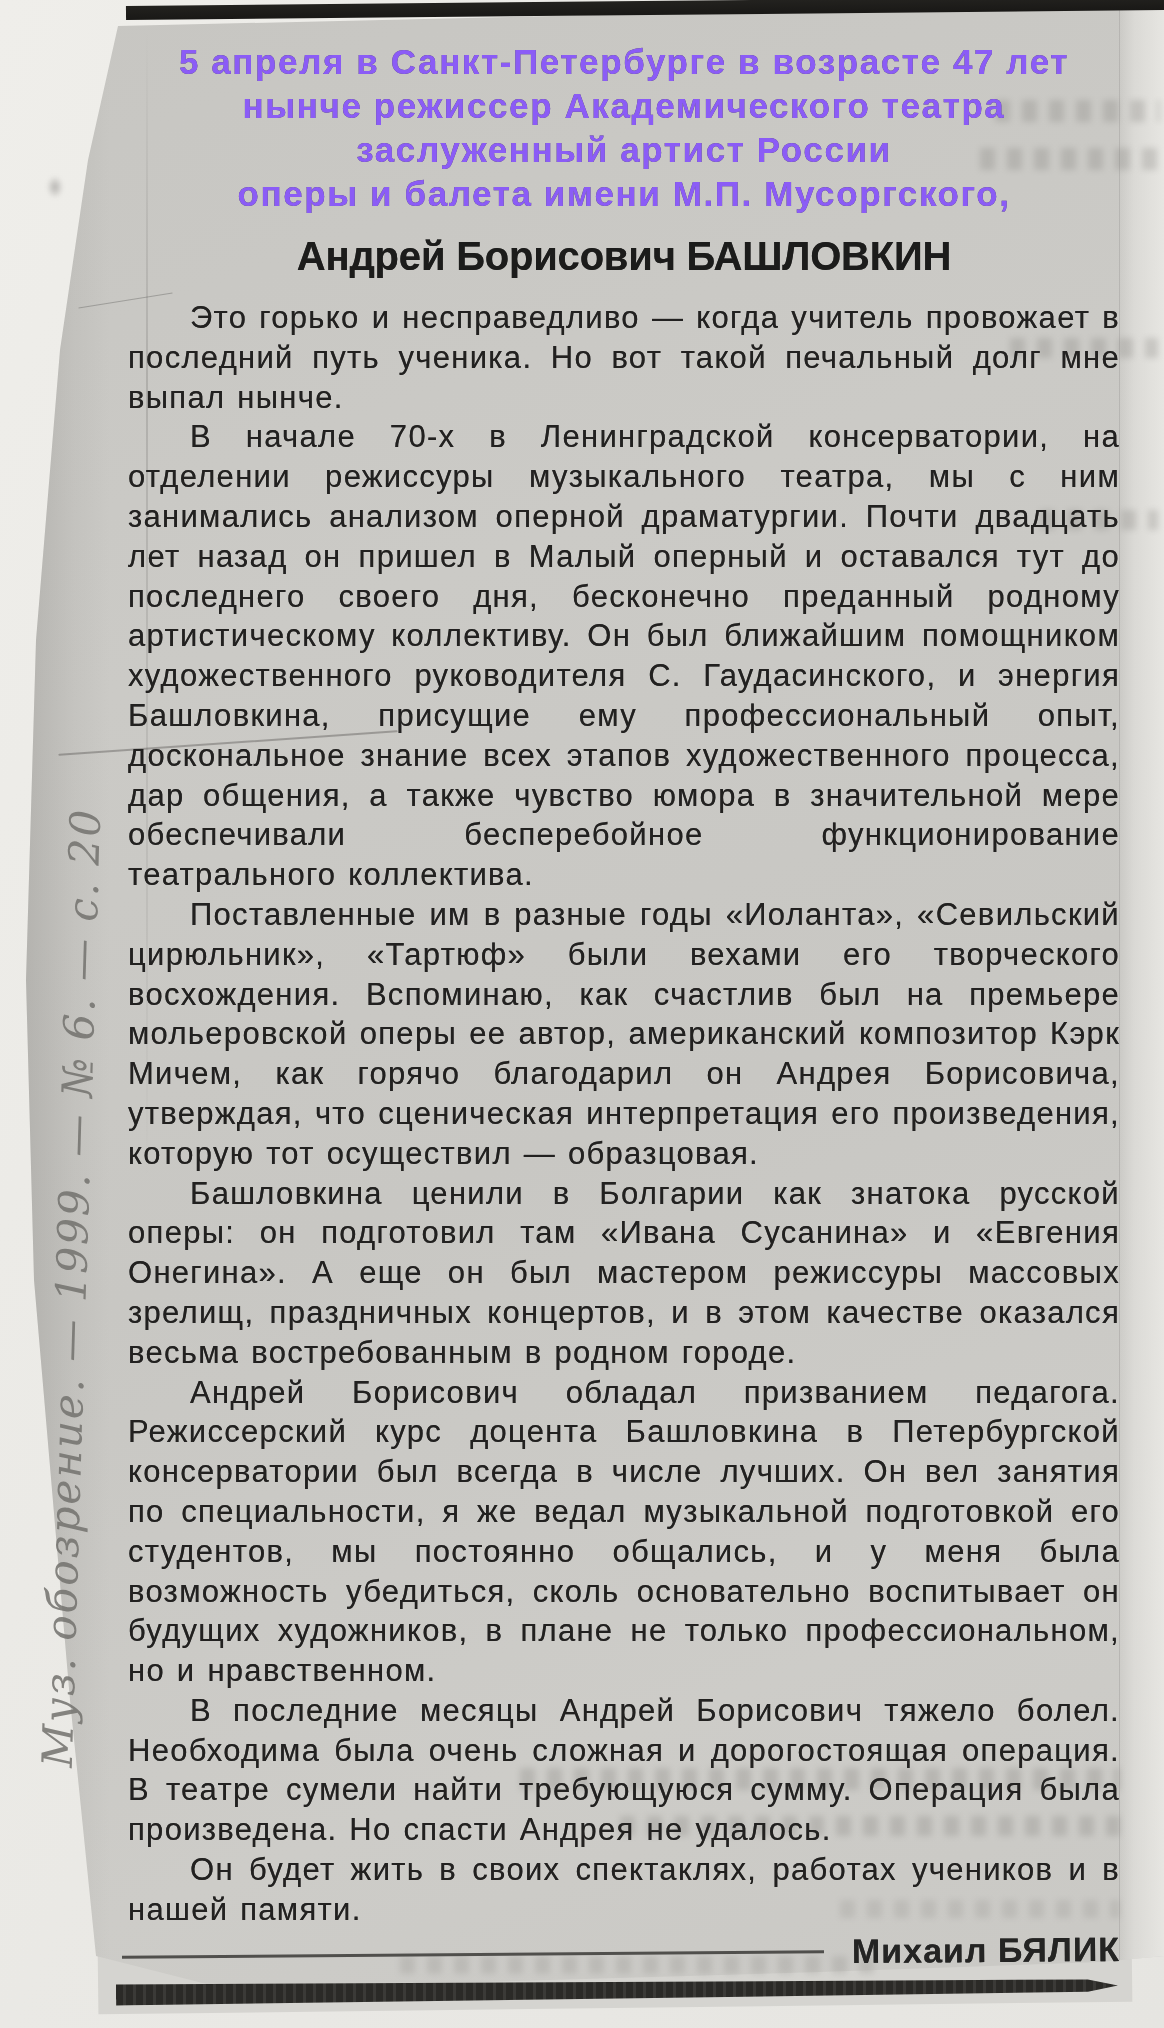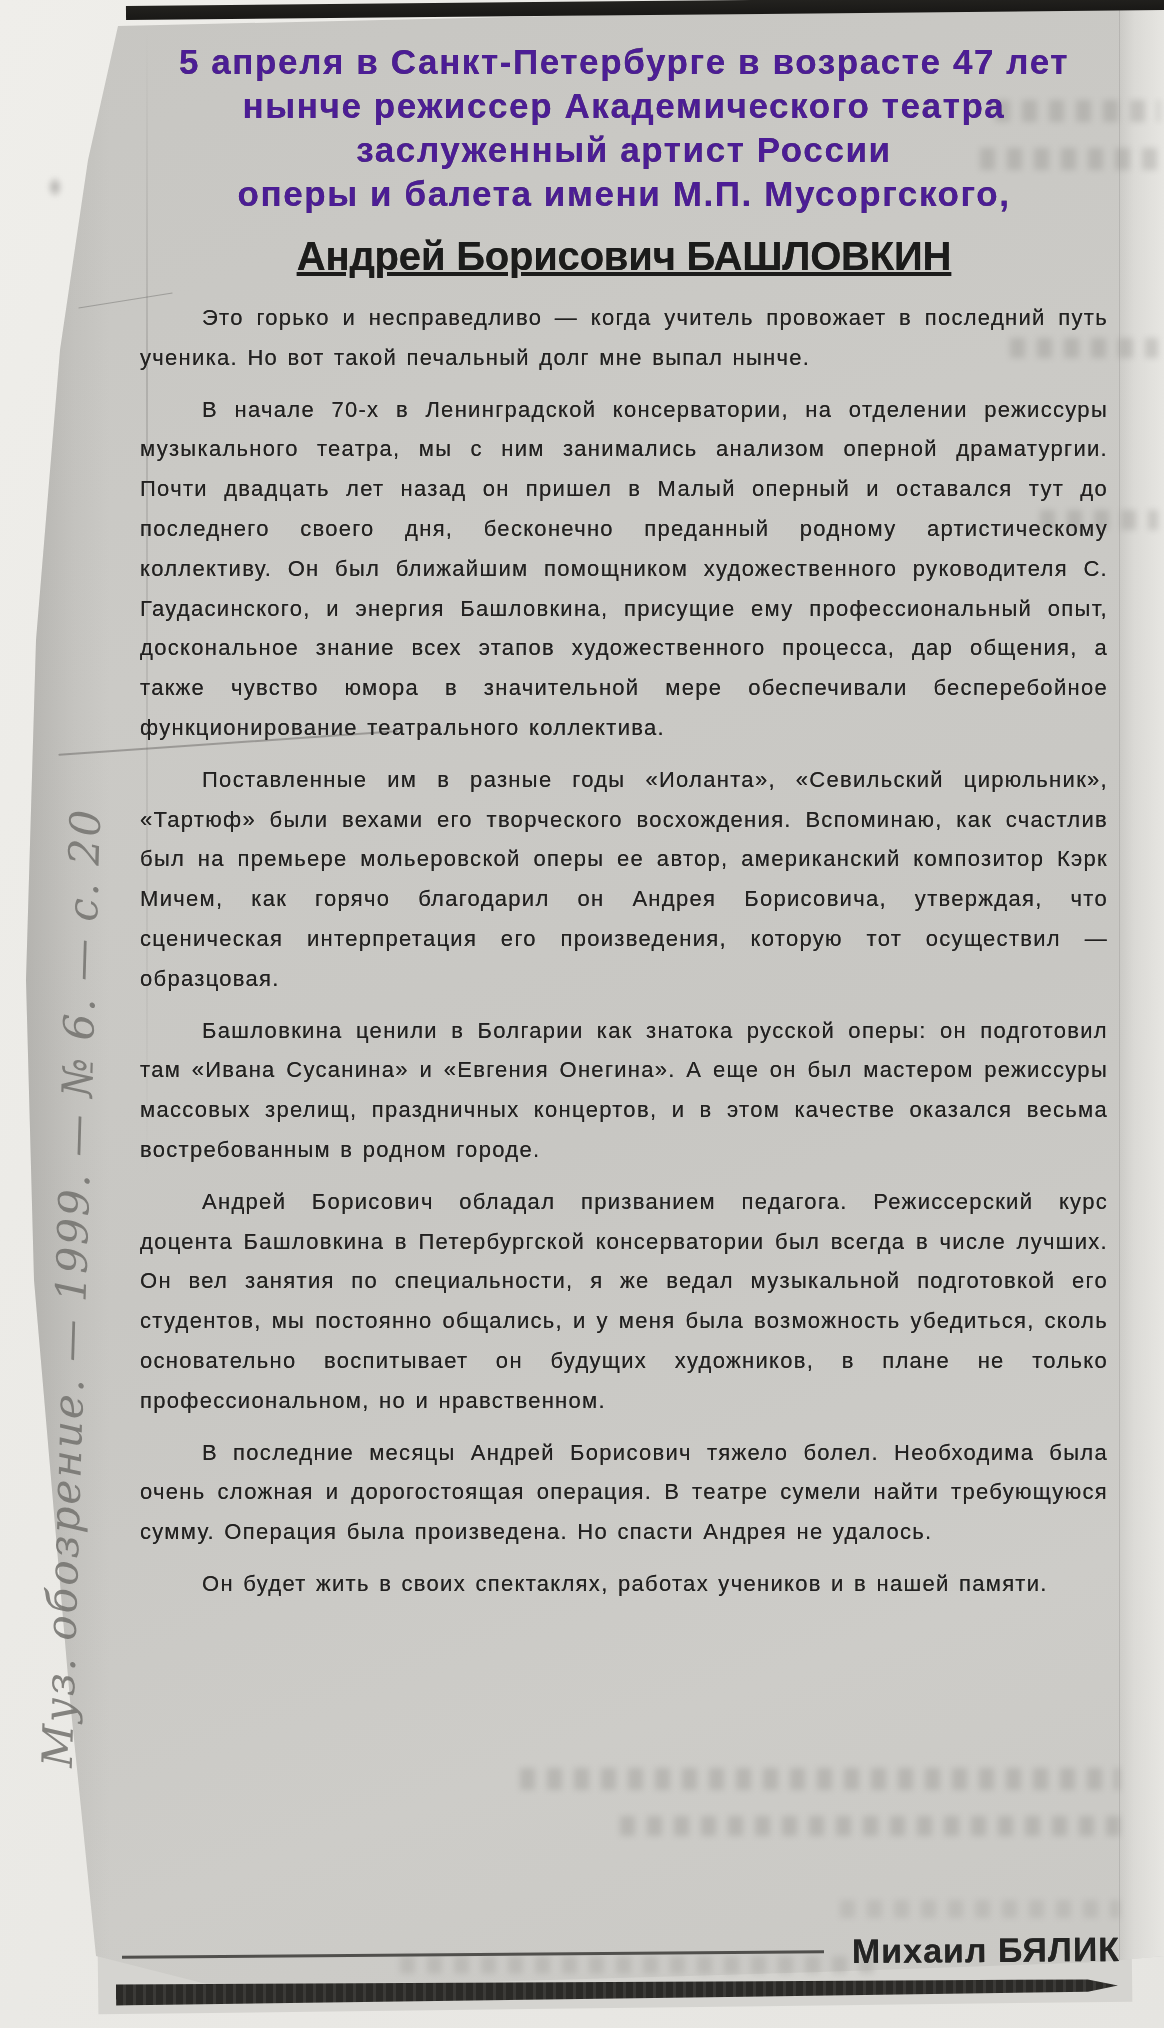--- a/index.html
+++ b/index.html
@@ -37,26 +37,26 @@
   
   .top-rule{position:absolute;left:126px;top:6px;width:1040px;height:14px;z-index:4;
     background:linear-gradient(#23221f,#191816);transform:rotate(-0.55deg);transform-origin:left center;}
   .bottom-rule{position:absolute;left:116px;top:1984px;width:1002px;height:22px;z-index:4;
     background:repeating-linear-gradient(90deg,#2b2a27 0 7px,#3b3a37 7px 10px);
     transform:rotate(-0.55deg);transform-origin:left center;
     clip-path:polygon(0 2%,97% 22%,100% 50%,97% 78%,0 98%);}
   
   .article{position:absolute;left:128px;top:40px;width:992px;z-index:5;color:#1e1e1e;}
   .kicker{font-weight:bold;font-size:35px;line-height:44px;text-align:center;
-    letter-spacing:1.6px;color:#4c1d95;text-shadow:0 0 .5px rgba(30,30,30,.75);}
+    letter-spacing:1.6px;color:#8b5cf6;text-shadow:0 0 .5px rgba(30,30,30,.75);}
   .kicker > div{white-space:nowrap;}
   .headline{font-weight:bold;font-size:40px;line-height:48px;text-align:center;margin-top:16px;
-    letter-spacing:-0.2px;color:#1c1c1b;text-shadow:0 0 .6px rgba(25,25,25,.8);text-decoration:underline;}
+    letter-spacing:-0.2px;color:#1c1c1b;text-shadow:0 0 .6px rgba(25,25,25,.8);}
   .bodycopy{margin-top:18px;}
-  .bodycopy p{margin:12px;font-size:22px;line-height:39.8px;text-align:justify;
+  .bodycopy p{margin:0;font-size:31px;line-height:39.8px;text-align:justify;
     text-indent:62px;letter-spacing:1.3px;word-spacing:2px;color:#222120;
     text-shadow:0 0 .5px rgba(30,30,30,.7);}
   
   .byline-row{position:absolute;left:122px;top:1930px;width:998px;z-index:6;
     display:flex;align-items:center;transform:rotate(-0.45deg);transform-origin:right center;}
   .byline-rule{flex:1;height:3px;background:#504f4c;margin-right:28px;}
   .byline{font-weight:bold;font-size:34px;letter-spacing:1px;color:#242423;
     white-space:nowrap;text-shadow:0 0 .5px rgba(30,30,30,.8);}
   
   .margin-note{position:absolute;left:-494px;top:1152px;width:1160px;height:72px;z-index:6;

